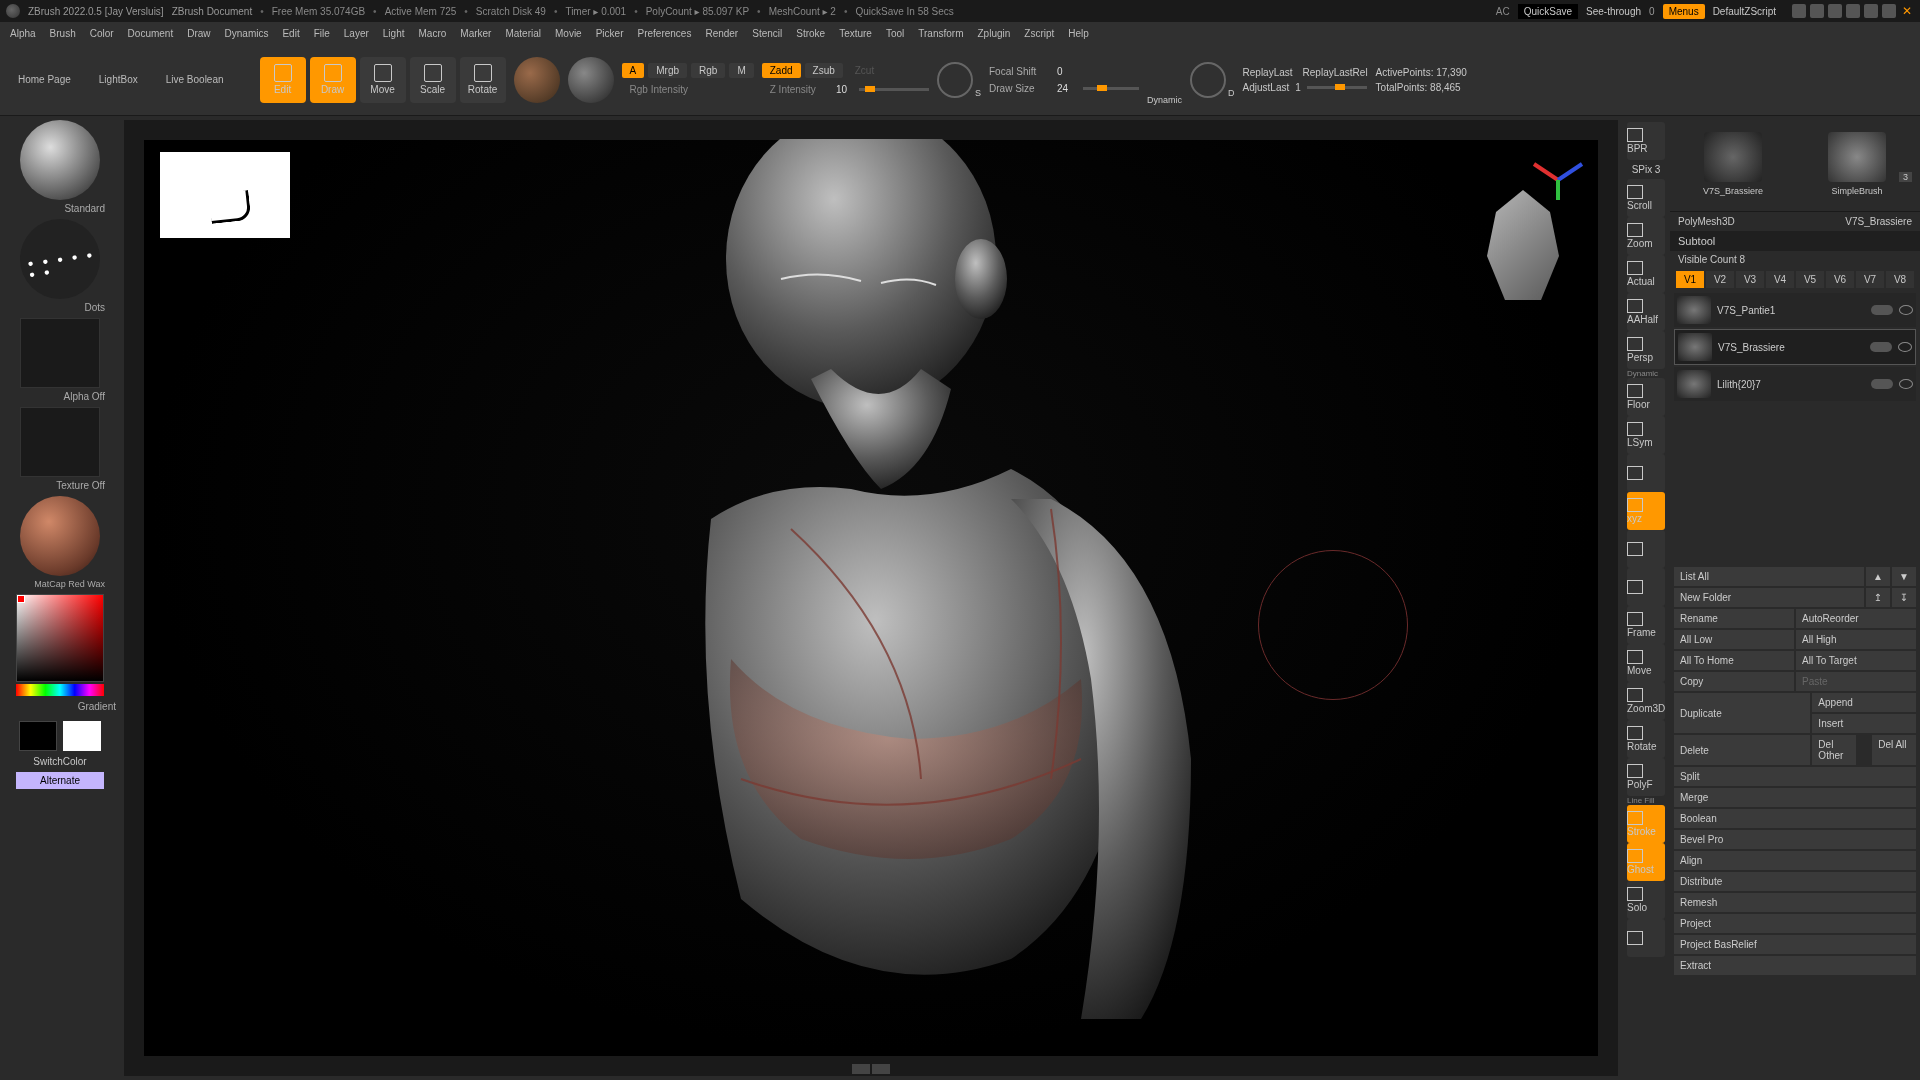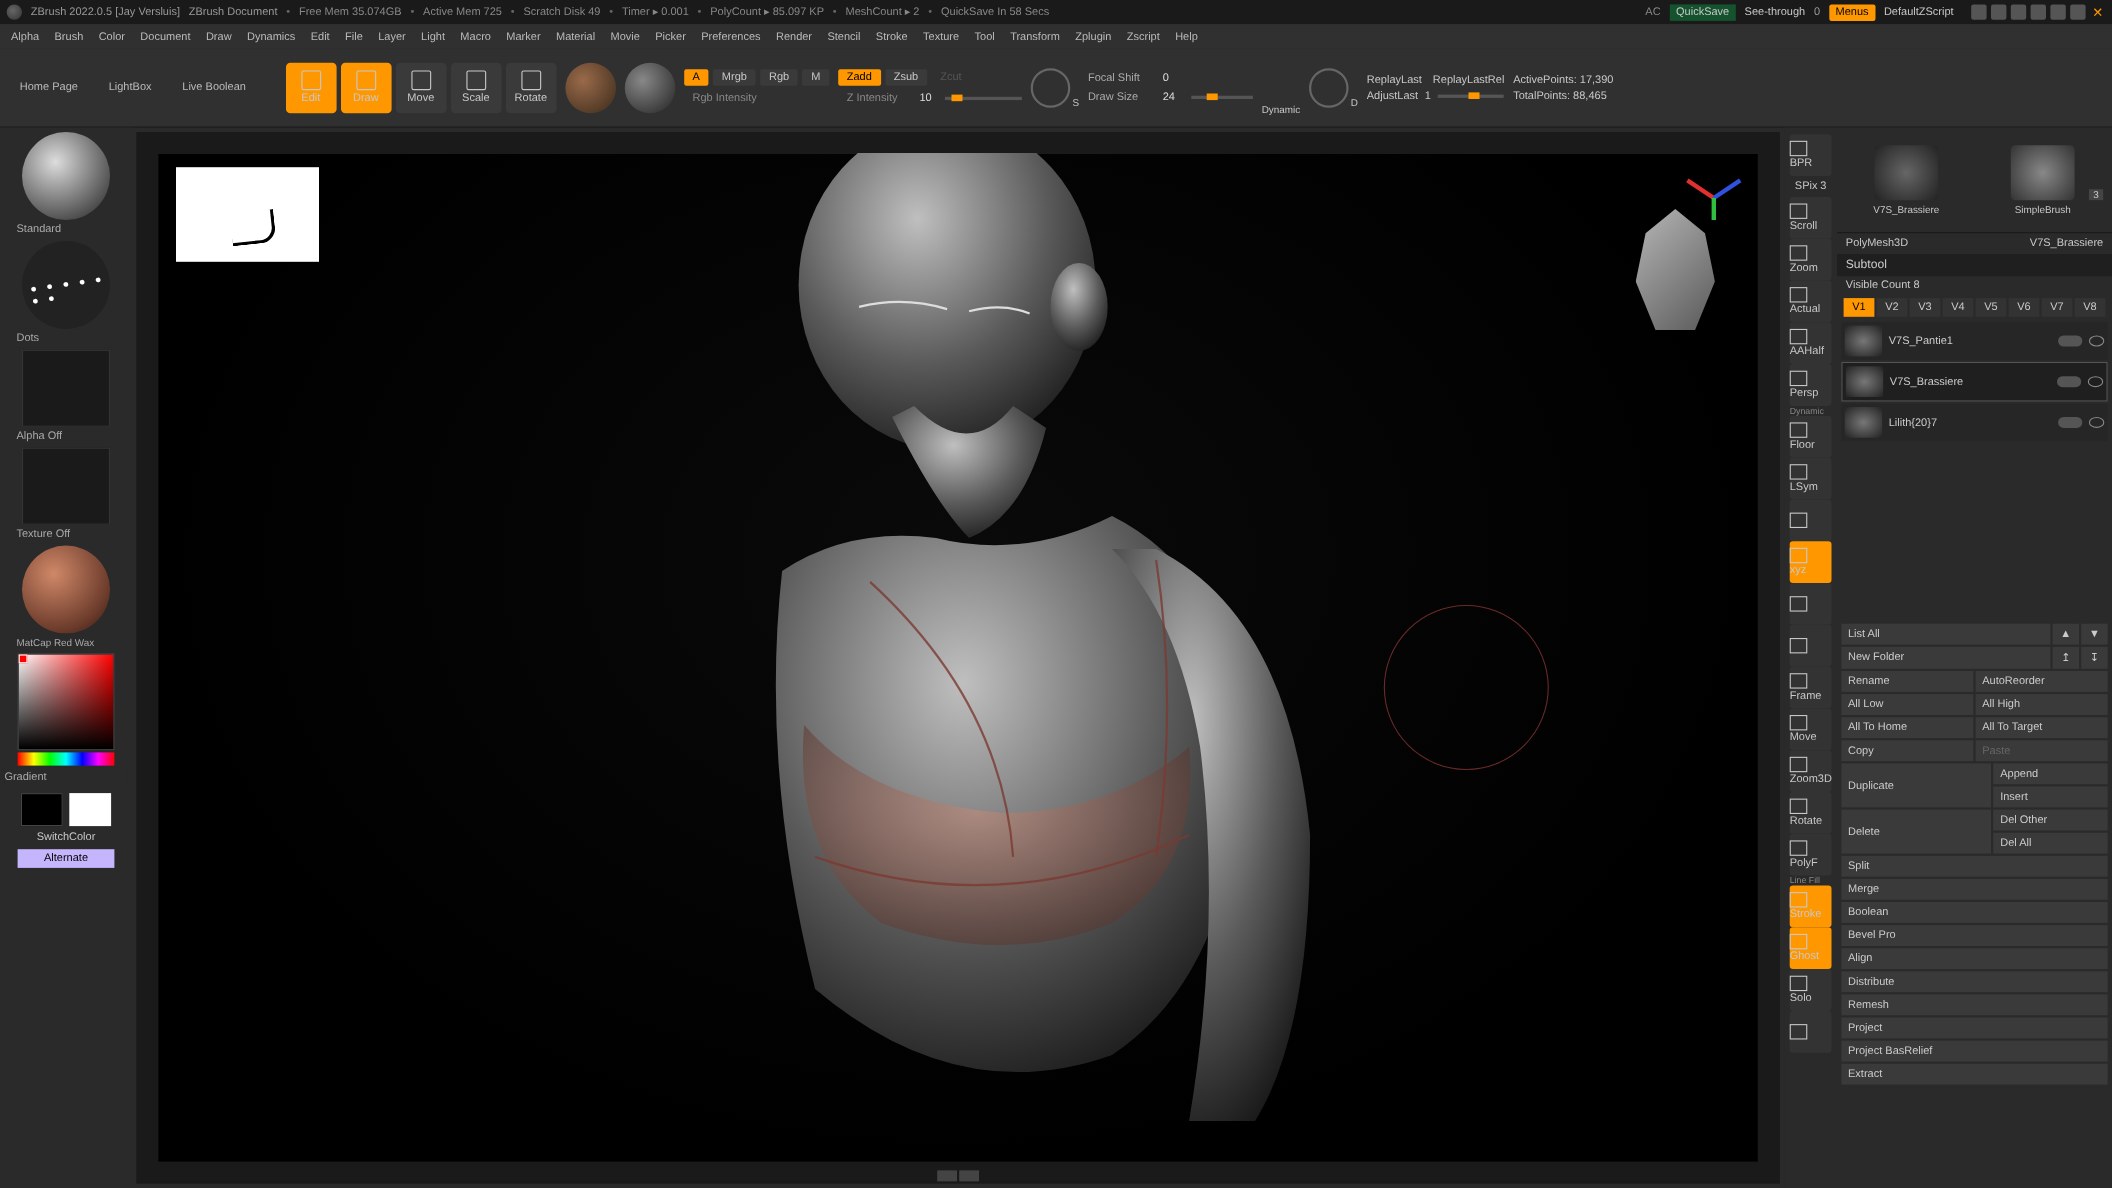--- a/index.html
+++ b/index.html
@@ -4,21 +4,21 @@
 <style>
 *{margin:0;padding:0;box-sizing:border-box;font-family:Tahoma,Arial,sans-serif;font-size:10px;color:#c8c8c8;user-select:none}
 body{background:#2a2a2a;width:1920px;height:1080px;overflow:hidden;position:relative}
 .topbar{height:22px;background:#1a1a1a;display:flex;align-items:center;padding:0 6px;gap:8px}
 .topbar .logo{width:14px;height:14px;background:radial-gradient(circle at 40% 40%,#666,#333);border-radius:50%}
 .topbar .title{color:#999}
 .topbar .stat{color:#888;font-size:10px}
 .topbar .dot{color:#666}
 .topbar .spacer{flex:1}
 .topbar .btn-orange{background:#ff9800;color:#000;padding:2px 6px;border-radius:2px}
-.topbar .btn-dark{background:#14532d;padding:2px 6px}
+.topbar .btn-dark{background:#000000;padding:2px 6px}
 .topbar .num{color:#999}
 .topbar .icon{width:14px;height:14px;background:#555;border-radius:2px}
 .menubar{height:22px;background:#303030;display:flex;align-items:center;padding:0 10px;gap:14px}
 .menubar span{color:#bbb;cursor:pointer}
 .shelf{height:72px;background:#303030;display:flex;align-items:center;padding:0 8px;gap:8px;border-bottom:1px solid #1a1a1a}
 .shelf .tab{padding:0 10px;height:26px;display:flex;align-items:center;color:#bbb;border-radius:2px}
 .shelf .ibtn{width:46px;height:46px;background:#3a3a3a;border-radius:4px;display:flex;flex-direction:column;align-items:center;justify-content:center;font-size:9px;color:#aaa;gap:2px}
 .shelf .ibtn.on{background:#ff9800;color:#000}
 .shelf .ibtn .ic{width:18px;height:18px;border:1px solid currentColor;border-radius:2px}
 .shelf .rbtn{width:46px;height:46px;border-radius:50%;background:radial-gradient(circle at 35% 35%,#9a6a4a,#3a2a1a)}
@@ -38,21 +38,21 @@
 .shelf .slider .track .knob{position:absolute;width:10px;height:6px;background:#ff9800;top:-2px}
 .shelf .infoblk{display:flex;flex-direction:column;gap:4px;font-size:10px;color:#bbb}
 .main{position:absolute;top:116px;left:0;right:0;bottom:0;display:flex}
 .leftcol{width:120px;background:#2a2a2a;display:flex;flex-direction:column;align-items:center;padding:4px;gap:2px}
 .leftcol .slot{width:90px;display:flex;flex-direction:column;align-items:center}
 .leftcol .thumb{width:80px;height:80px;background:radial-gradient(circle at 38% 34%,#ddd 0%,#999 35%,#444 80%);border-radius:50%}
 .leftcol .thumb.dots{background:#222;position:relative}
 .leftcol .thumb.dots::before{content:"● ● ● ● ● ● ●";position:absolute;left:8px;top:34px;color:#fff;font-size:10px;letter-spacing:3px;transform:rotate(-8deg)}
 .leftcol .thumb.empty{background:#1a1a1a;border:1px solid #333;border-radius:0}
 .leftcol .thumb.mat{background:radial-gradient(circle at 36% 32%,#d08868,#6a3a2a 70%,#2a1410);border-radius:50%}
-.leftcol .cap{font-size:10px;color:#aaa;padding:3px 0;text-align:left;width:100%;background:#2a2a2a}
+.leftcol .cap{font-size:10px;color:#aaa;padding:3px 0;text-align:right;width:100%;background:#2a2a2a}
 .leftcol .picker{width:88px;height:88px;background:linear-gradient(to right,#fff,red);position:relative;border:1px solid #444}
 .leftcol .picker::after{content:"";position:absolute;inset:0;background:linear-gradient(to top,#000,transparent)}
 .leftcol .hue{width:88px;height:12px;background:linear-gradient(to right,red,yellow,lime,cyan,blue,magenta,red)}
 .leftcol .swrow{display:flex;gap:6px;margin-top:4px}
 .leftcol .sw{width:38px;height:30px}
 .leftcol .sw.b{background:#000;border:1px solid #444}
 .leftcol .sw.w{background:#fff}
 .leftcol .tag{width:88px;text-align:center;padding:3px 0;font-size:10px}
 .leftcol .tag.on{background:#c4b5fd;color:#000}
 .canvas{flex:1;background:#1a1a1a;position:relative;margin:4px}
@@ -511,21 +511,21 @@
         </div>
       <div class="brow">
           <div class="b" style="flex:1.2;display:flex;align-items:center">Duplicate</div>
           <div style="flex:1;display:flex;flex-direction:column;gap:2px">
             <div class="b">Append</div>
             <div class="b">Insert</div>
           </div>
         </div>
       <div class="brow">
           <div class="b" style="flex:1.2;display:flex;align-items:center">Delete</div>
-          <div style="flex:1;display:flex;flex-direction:column;gap:2px">
+          <div style="flex:1;display:flex;flex-direction:row;gap:16px">
             <div class="b">Del Other</div>
             <div class="b">Del All</div>
           </div>
         </div>
       <div class="brow">
           <div class="b full">Split</div>
         </div>
       <div class="brow">
           <div class="b full">Merge</div>
         </div>

